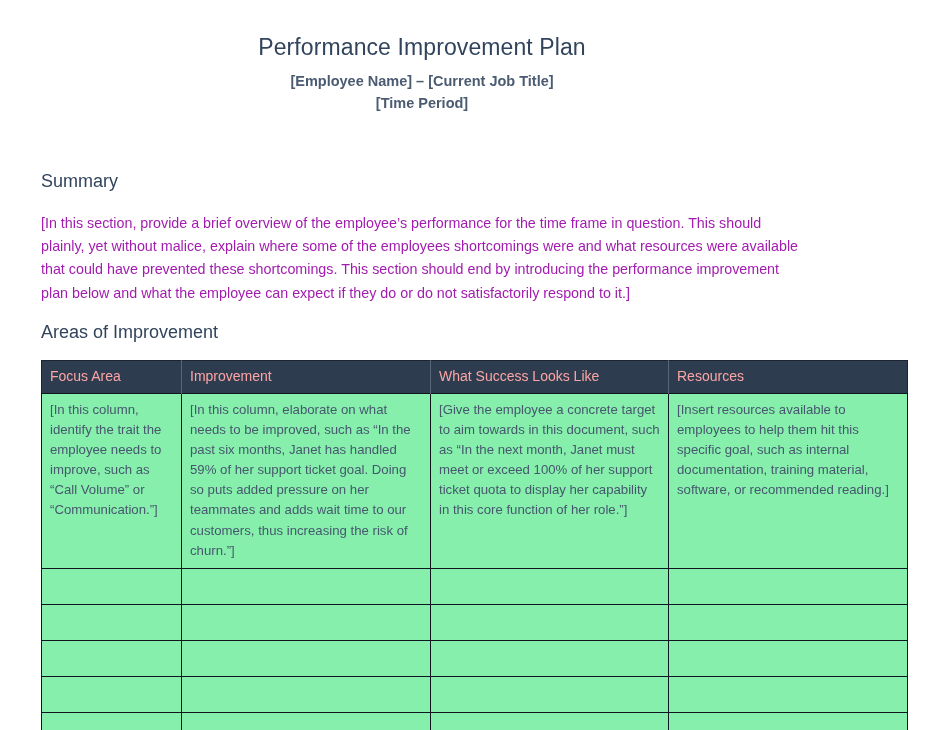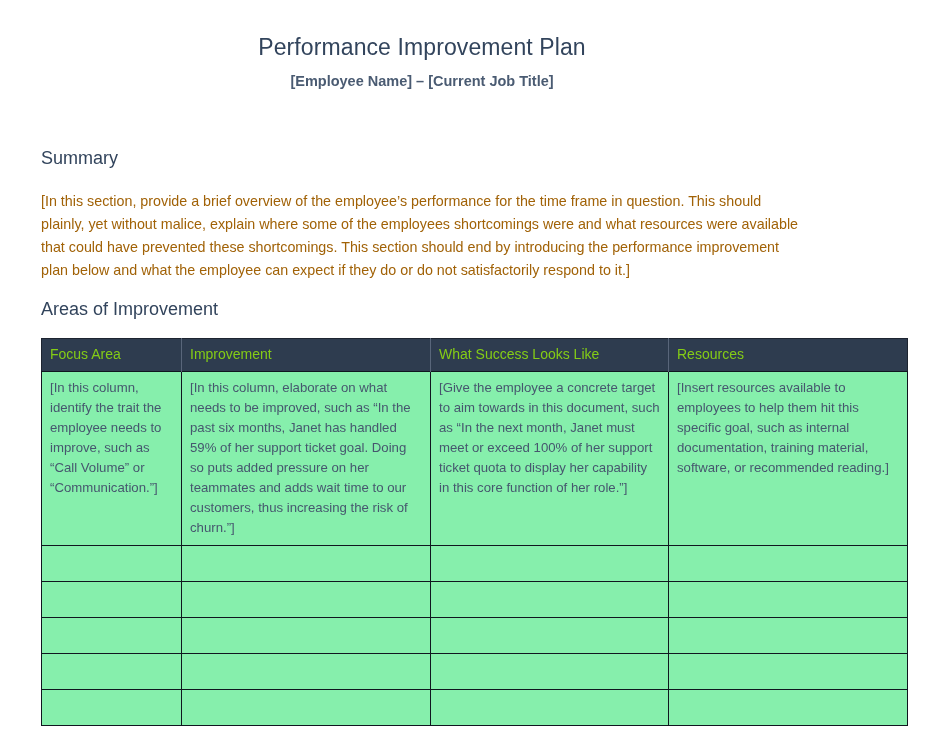--- a/index.html
+++ b/index.html
@@ -55,40 +55,40 @@
     color: #32445c;
     margin: 0;
     line-height: 1.2;
   }
   .summary-heading {
     margin-top: 56px;
   }
   .summary-text {
     font-size: 14.3px;
     line-height: 1.62;
-    color: #a16207;
+    color: #a21caf;
     margin: 20px 0 0 0;
     text-align: left;
     max-width: 866px;
   }
   .areas-heading {
     margin-top: 17px;
   }
 
   
   .pip-table {
     margin-top: 17px;
     border-collapse: collapse;
     table-layout: fixed;
     width: 866px;
     border: 1px solid #1d2430;
   }
   .pip-table th {
     background: #2e3c4f;
-    color: #84cc16;
+    color: #fca5a5;
     font-size: 14px;
     font-weight: 400;
     text-align: left;
     padding: 7px 4px 8px 8px;
     border-right: 1px solid #59667a;
     vertical-align: middle;
     line-height: 1.2;
   }
   .pip-table th:last-child {
     border-right: none;
@@ -111,20 +111,21 @@
   .col-4 { width: 239px; }
 </style>
 </head>
 <body>
 
 <div class="page">
 
   <div class="title-block">
     <h1 class="doc-title">Performance Improvement Plan</h1>
     <div class="doc-subtitle">[Employee Name] – [Current Job Title]</div>
+    <div class="doc-subtitle">[Time Period]</div>
   </div>
 
   <div class="content">
 
     <h2 class="section-heading summary-heading">Summary</h2>
 
     <p class="summary-text">[In this section, provide a brief overview of the employee’s performance for the time frame in question. This should plainly, yet without malice, explain where some of the employees shortcomings were and what resources were available that could have prevented these shortcomings. This section should end by introducing the performance improvement plan below and what the employee can expect if they do or do not satisfactorily respond to it.]</p>
 
     <h2 class="section-heading areas-heading">Areas of Improvement</h2>
 

